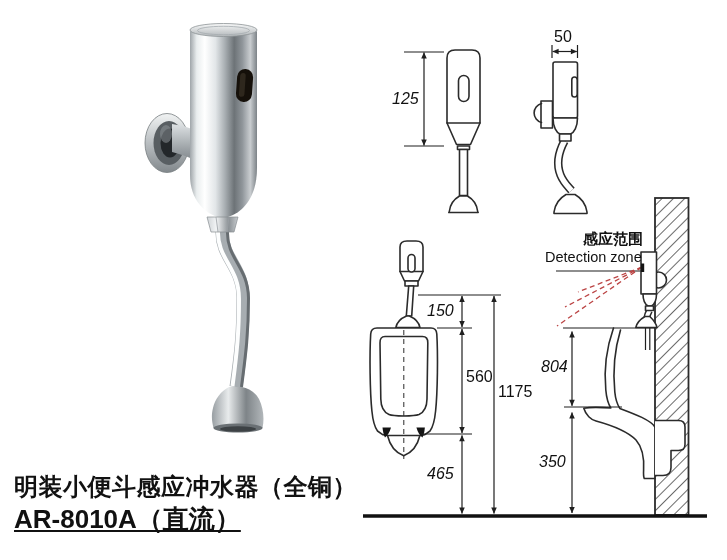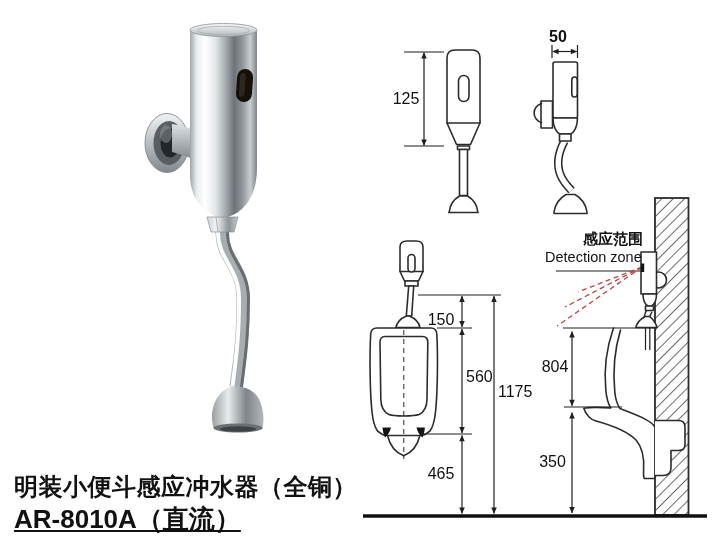--- a/index.html
+++ b/index.html
@@ -8,22 +8,22 @@
   svg{position:absolute;display:block;}
   .out{fill:#fff;stroke:#2b2b2b;stroke-width:1.6;stroke-linejoin:round;}
   .ln{fill:none;stroke:#2b2b2b;stroke-width:1.6;stroke-linejoin:round;stroke-linecap:round;}
   .thin{fill:none;stroke:#1f1f1f;stroke-width:1.2;}
   .dim{fill:none;stroke:#1f1f1f;stroke-width:1.2;}
   .tube-o{fill:none;stroke:#2b2b2b;stroke-width:8.5;stroke-linecap:butt;}
   .tube-i{fill:none;stroke:#fff;stroke-width:5.4;stroke-linecap:butt;}
   .dark{fill:#141414;stroke:none;}
   .red{fill:none;stroke:var(--detection,#bb4444);stroke-width:1.3;stroke-dasharray:5,3.5;}
   .lbl{position:absolute;font-size:16px;line-height:1.05;white-space:nowrap;}
-  .r{text-align:center;}
-  .c{text-align:left;font-weight:bold;}
+  .r{text-align:left;font-style:italic;}
+  .c{text-align:center;}
   .zone-cn{position:absolute;left:583px;top:231px;font-size:15px;font-weight:700;line-height:1.1;font-family:Liberation Serif, serif;}
   .zone-en{position:absolute;left:545px;top:250px;font-size:14.5px;line-height:1.1;}
   .title1{position:absolute;left:14px;top:471px;font-size:24px;font-weight:700;letter-spacing:0.5px;}
   .title2{position:absolute;left:14px;top:502px;font-size:26px;font-weight:700;text-decoration:underline;}
 </style>
 </head>
 <body>
 
 <div id="stage">
 
@@ -181,21 +181,21 @@
       <path class="thin" d="M564,407 H622"></path>
       <line class="dim" x1="572" y1="331.5" x2="572" y2="405.8" marker-start="url(#ah)" marker-end="url(#ah)"></line>
       <line class="dim" x1="572" y1="412.5" x2="572" y2="513" marker-start="url(#ah)" marker-end="url(#ah)"></line>
     </g>
 
     <line x1="363" y1="516" x2="707" y2="516" stroke="#111" stroke-width="3.6"></line>
   </svg>
 
   <span class="lbl r" style="left:392px;top:91px;width:28px">125</span>
   <span class="lbl c" style="left:549px;top:29px;width:28px">50</span>
-  <span class="lbl r" style="left:427px;top:312px;width:28px">150</span>
+  <span class="lbl r" style="left:427px;top:303px;width:28px">150</span>
   <span class="lbl" style="left:466px;top:369px">560</span>
   <span class="lbl r" style="left:427px;top:466px;width:28px">465</span>
   <span class="lbl" style="left:498px;top:384px">1175</span>
   <span class="lbl r" style="left:541px;top:359px;width:28px">804</span>
   <span class="lbl r" style="left:539px;top:454px;width:27px">350</span>
 
   <span class="zone-cn">感应范围</span>
   <span class="zone-en">Detection zone</span>
 
   <span class="title1">明装小便斗感应冲水器（全铜）</span>

